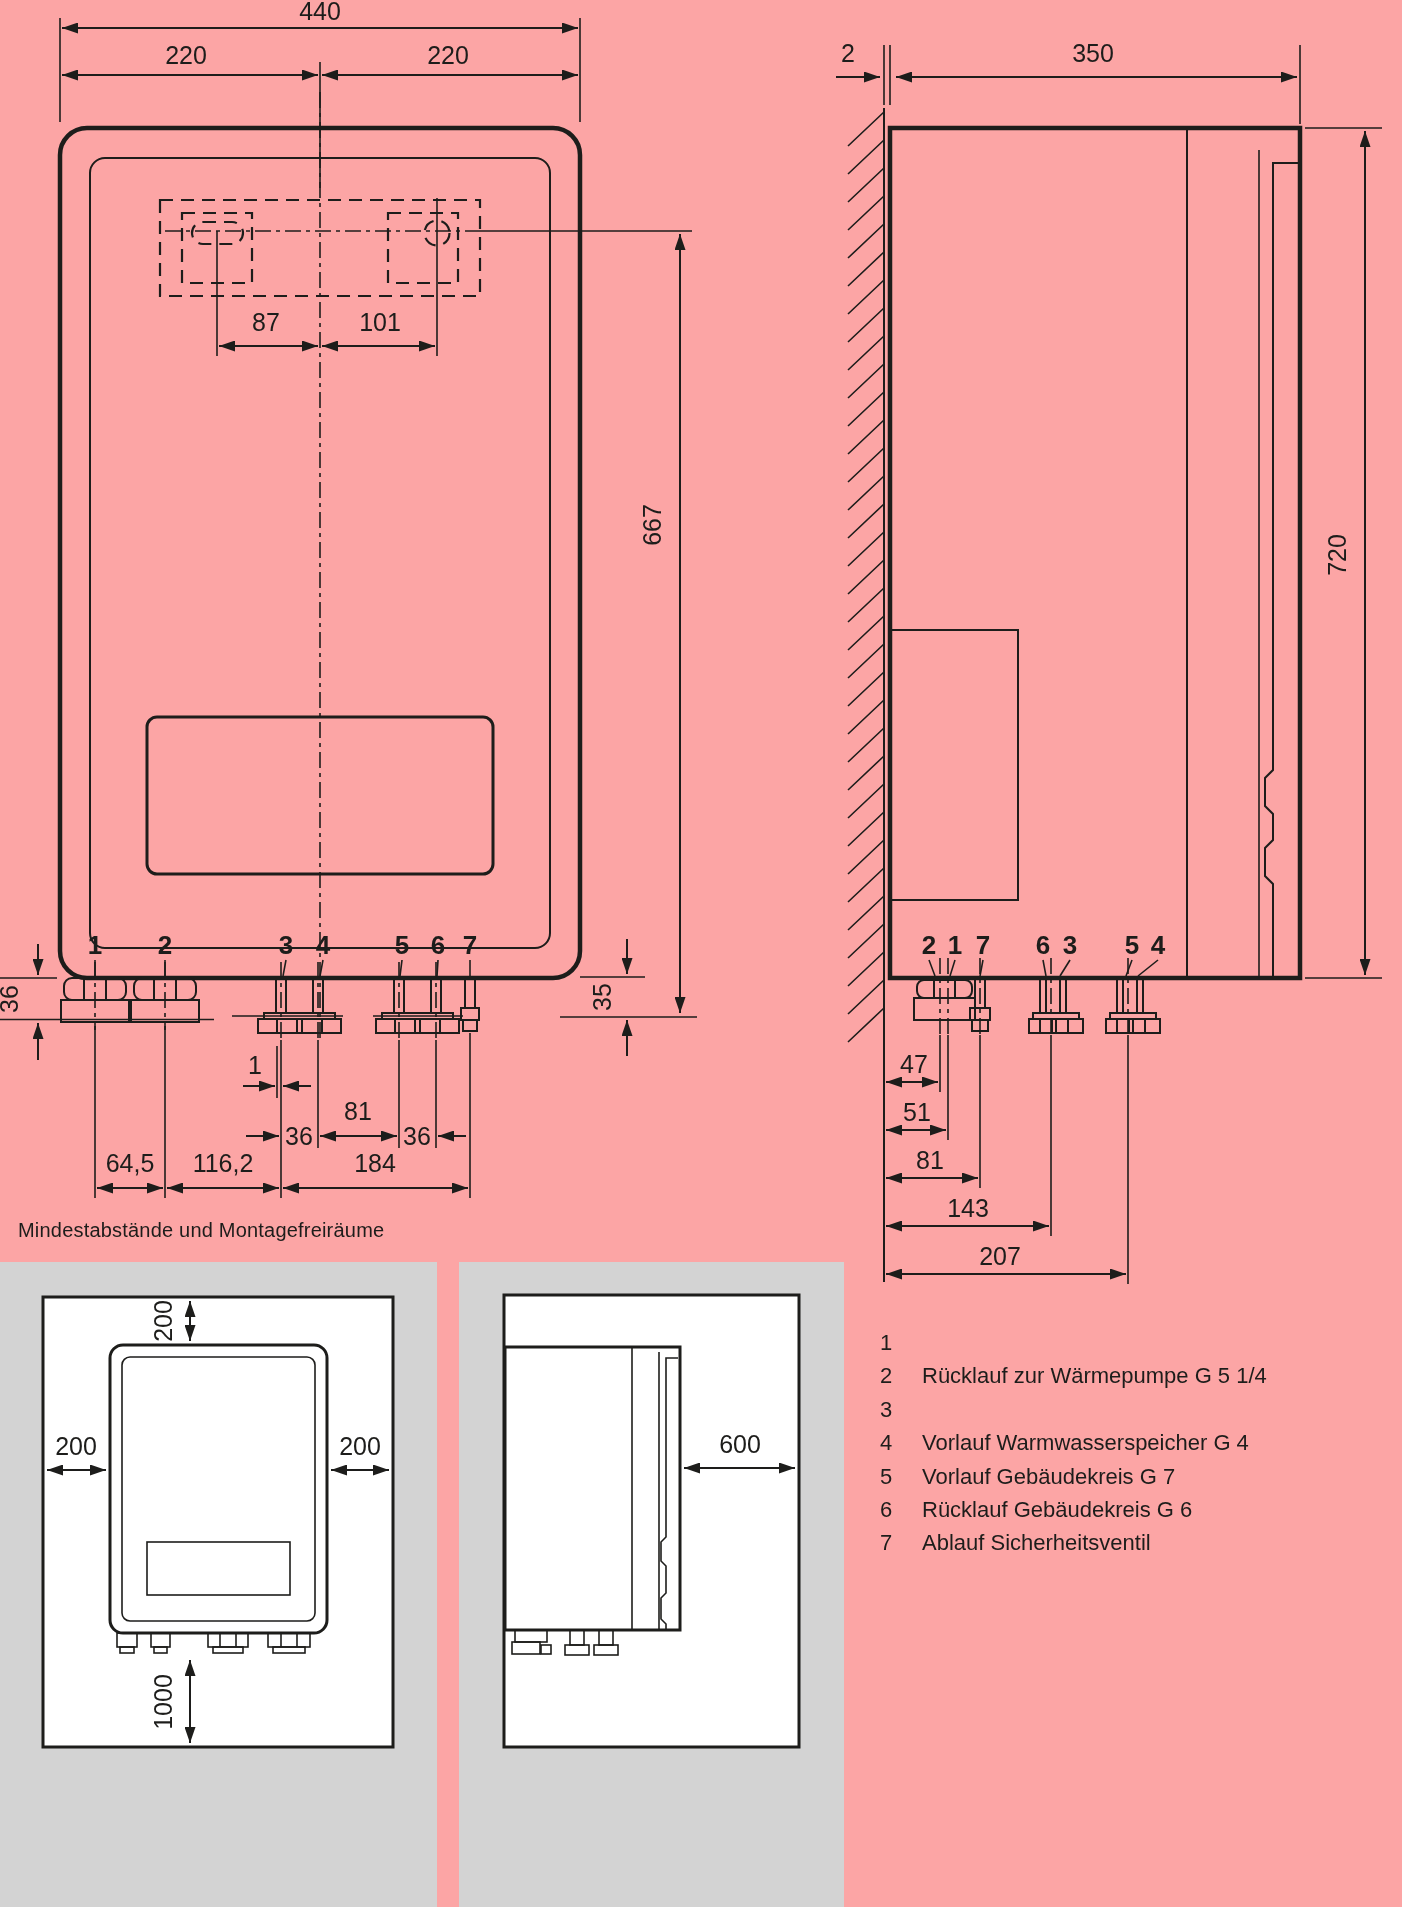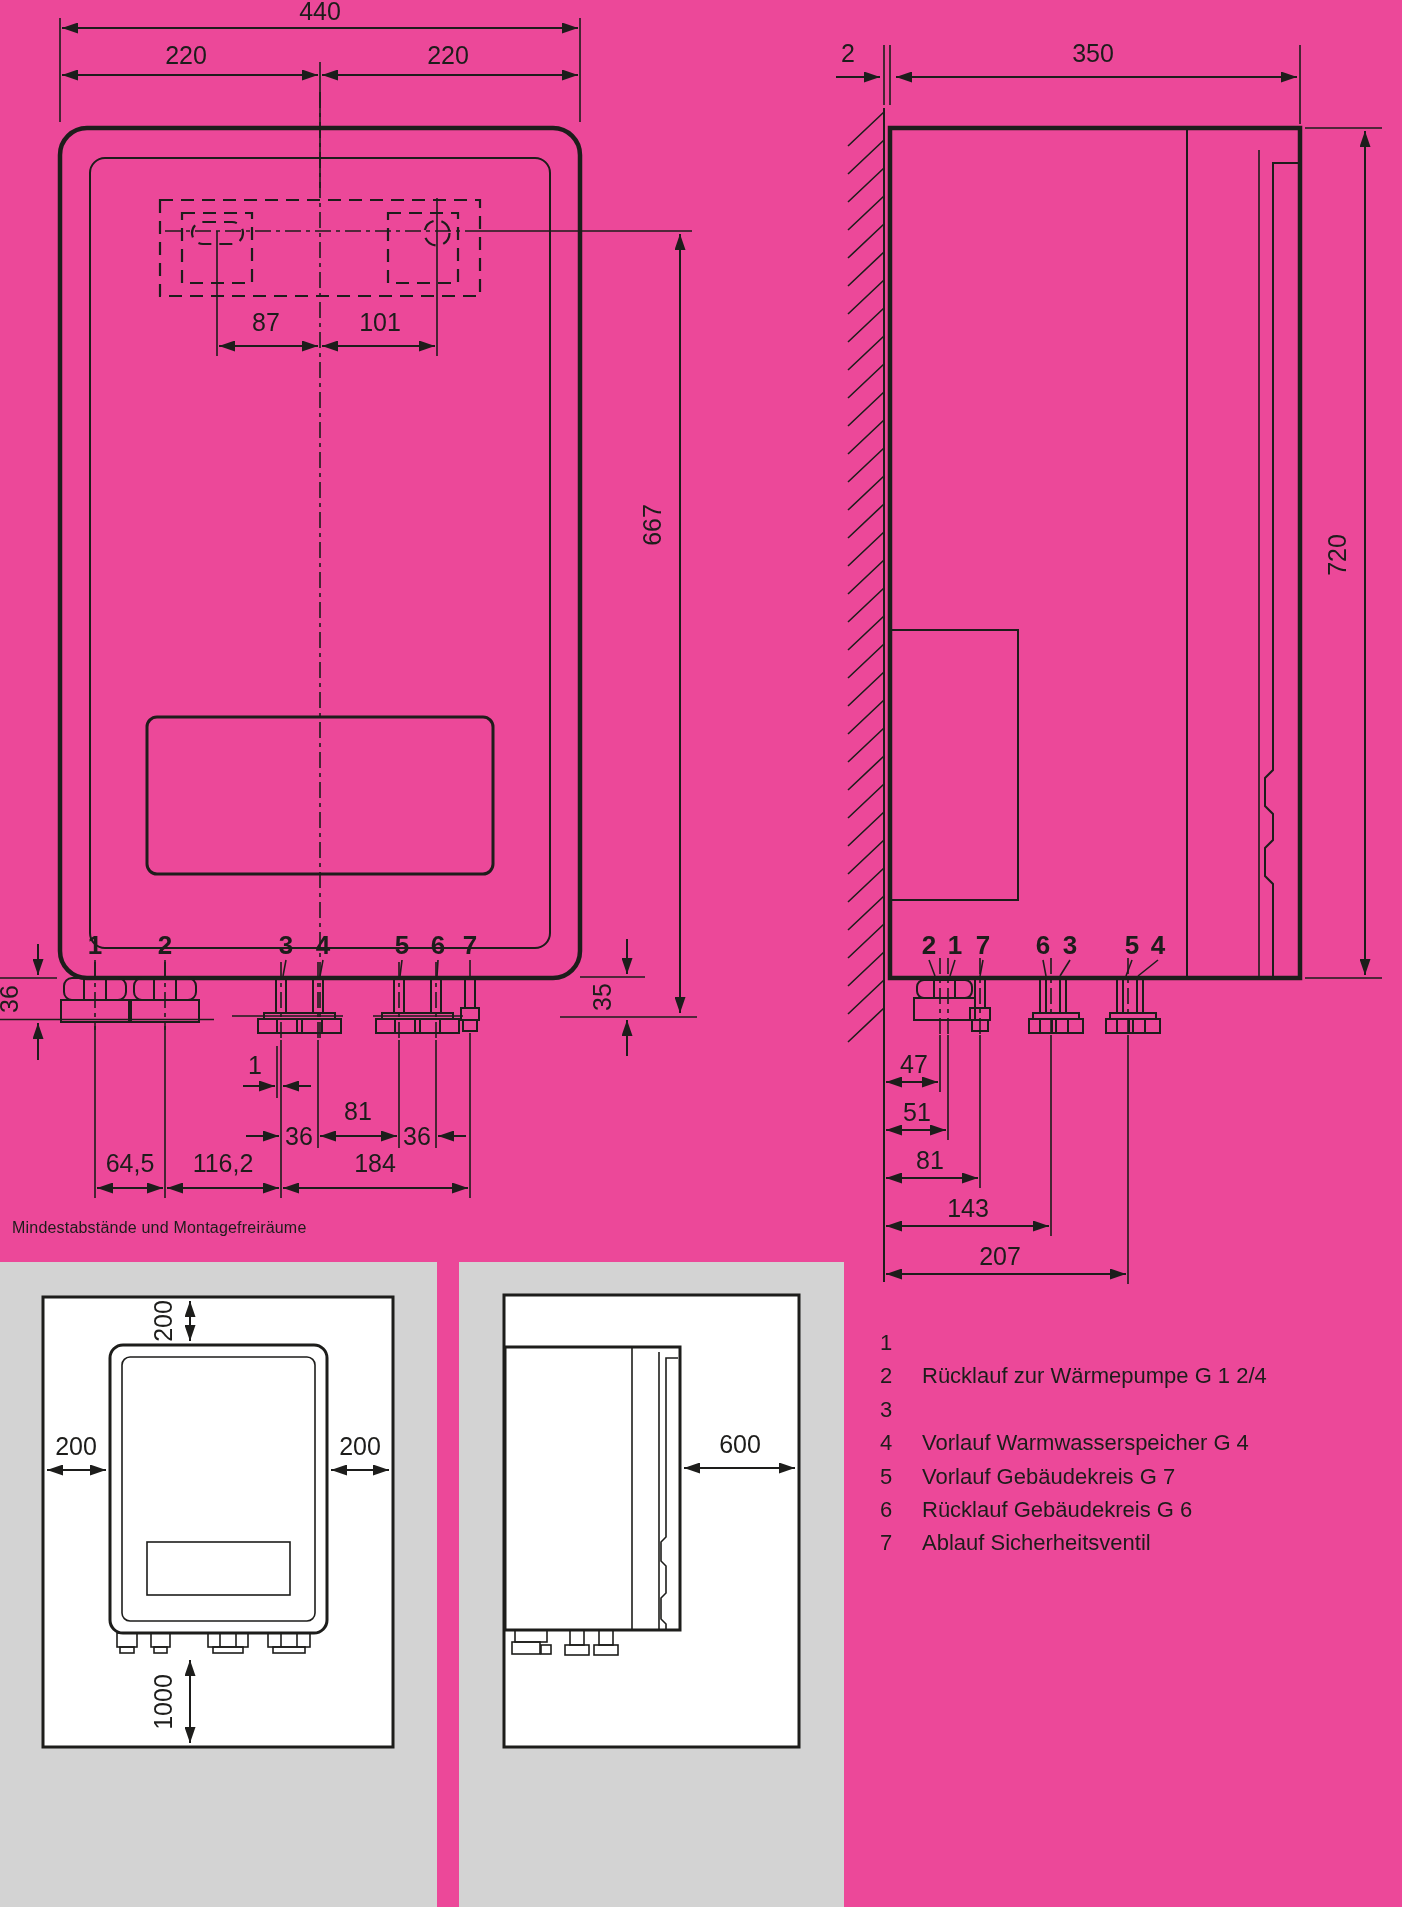--- a/index.html
+++ b/index.html
@@ -1,31 +1,31 @@
 <!DOCTYPE html>
 <html><head>
 <meta charset="utf-8">
 <style>
   html,body{margin:0;padding:0;background:#fff;}
-  .page{position:relative;width:1402px;height:1907px;background:#ec4899;
+  .page{position:relative;width:1402px;height:1907px;background:#fca5a5;
         font-family:"Liberation Sans",sans-serif;color:#1d1d1b;overflow:hidden;}
   .page svg{position:absolute;left:0;top:0;}
   
   .ln{stroke:#1d1d1b;fill:none;stroke-width:2;}
   .thin{stroke-width:1.6;}
   .s3{stroke-width:3;}
   .s4{stroke-width:4.5;}
   .dd{stroke-dasharray:16 5 4 5;stroke-width:1.6;}
   .dash{stroke-dasharray:13 8;stroke-width:2.2;}
   .wfill{fill:#ffffff;}
   .gfill{fill:#d3d3d3;stroke:none;}
   .d{font-family:"Liberation Sans",sans-serif;font-size:25px;fill:#1d1d1b;text-anchor:middle;}
   .b{font-family:"Liberation Sans",sans-serif;font-size:26px;font-weight:bold;fill:#1d1d1b;text-anchor:middle;}
   
-  .heading{position:absolute;left:12px;top:1219px;font-size:16px;letter-spacing:.2px;
+  .heading{position:absolute;left:18px;top:1219px;font-size:20px;letter-spacing:.2px;
            color:#1d1d1b;white-space:nowrap;}
   .legend{position:absolute;left:880px;top:1326px;font-size:22px;color:#1d1d1b;}
   .legend-row{display:flex;line-height:33.4px;white-space:nowrap;}
   .legend-num{width:42px;flex:0 0 42px;}
 </style>
 </head>
 <body>
 
 <div class="page">
 
@@ -334,21 +334,21 @@
 </svg>
 
 <div class="heading">Mindestabstände und Montagefreiräume</div>
 
 <div class="legend">
   <div class="legend-row">
     <span class="legend-num">1</span>
   </div>
   <div class="legend-row">
     <span class="legend-num">2</span>
-    <span>Rücklauf zur Wärmepumpe G 1 2/4</span>
+    <span>Rücklauf zur Wärmepumpe G 5 1/4</span>
   </div>
   <div class="legend-row">
     <span class="legend-num">3</span>
   </div>
   <div class="legend-row">
     <span class="legend-num">4</span>
     <span>Vorlauf Warmwasserspeicher G 4</span>
   </div>
   <div class="legend-row">
     <span class="legend-num">5</span>

